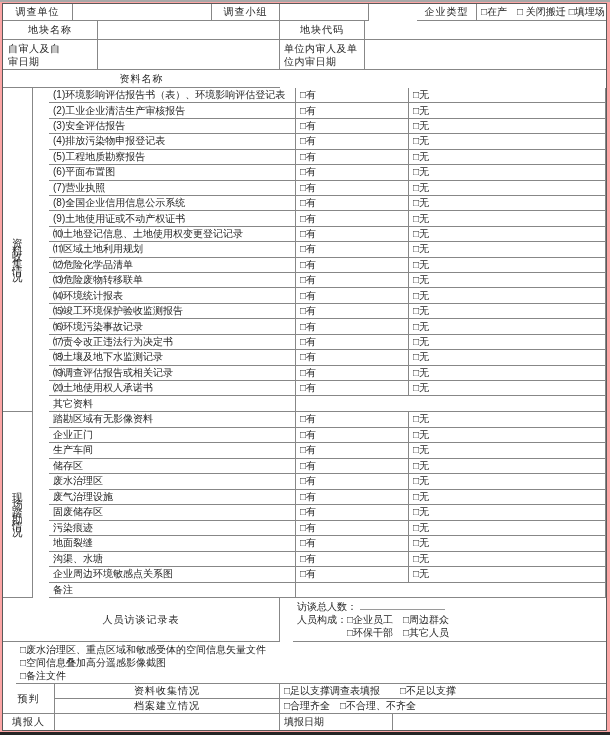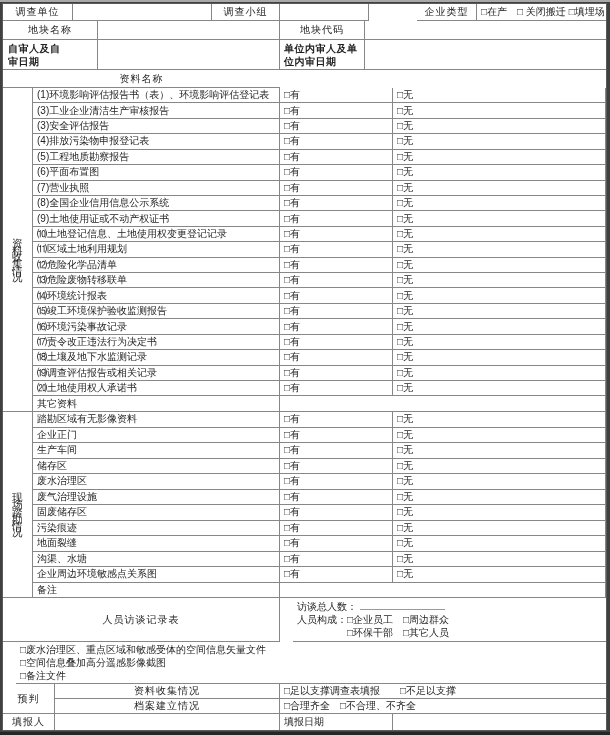--- a/index.html
+++ b/index.html
@@ -1,20 +1,20 @@
 <!DOCTYPE html>
 <html><head>
 <meta charset="utf-8">
 <style>
   * { box-sizing: border-box; margin: 0; padding: 0; }
   html, body { background: #ffffff; }
   .page {
     position: relative;
     width: 610px; height: 735px;
-    background: #404040;
+    background: #fca5a5;
     font-family: "Liberation Sans", "DejaVu Sans", sans-serif;
     color: #1f1f1f;
     overflow: hidden;
   }
   .top-strip { position: absolute; top: 0; left: 0; right: 0; height: 2px; background: #a8a8a8; }
   .bottom-strip { position: absolute; bottom: 0; left: 0; right: 0; height: 3px; background: #252525; }
 
   .form {
     position: absolute; top: 3px; left: 2px;
     width: 605px; height: 728px;
@@ -37,41 +37,41 @@
   .hr1 { height: 17px; }
   .hr2 { height: 19px; }
   .hr3 { height: 30px; }
   .hr4 { height: 18px; }
   .w70 { width: 70px; } .w139 { width: 139px; } .w68 { width: 68px; }
   .w89 { width: 89px; } .w60 { width: 60px; margin-left: 48px; }
   .w95 { width: 95px; } .w182 { width: 182px; } .w85 { width: 85px; }
   .w277 { width: 277px; } .w52 { width: 52px; } .w225 { width: 225px; }
   .w113 { width: 113px; } .flex1 { flex: 1; }
 
-  .wrapcell { white-space: normal; line-height: 1.3; letter-spacing: 0.5px; align-items: center; font-weight: bold; }
+  .wrapcell { white-space: normal; line-height: 1.3; letter-spacing: 0.5px; align-items: center; }
   .wrap-self { padding: 1px 34px 1px 5px; }
   .wrap-int  { padding: 1px 4px; }
 
   .section { display: flex; width: 100%; }
   .sec1 { height: 324px; }
   .sec2 { height: 186px; }
   .side {
     width: 30px;
     border-right: 1px solid #878787;
     border-bottom: 1px solid #878787;
     display: flex; align-items: center; justify-content: center;
   }
   .side-text {
     writing-mode: vertical-rl; text-orientation: upright;
     letter-spacing: 7px; font-size: 10.5px; line-height: 1;
   }
   .rows { flex: 1; display: flex; flex-direction: column; }
   .irow { display: flex; flex: 1; }
   .irow .c { padding: 0 4px; }
-  .irow .name { width: 247px; }
+  .irow .name { width: 247px; margin-left: 16px; }
   .irow .yes { width: 113px; }
   .irow .no { flex: 1; }
   .irow .blank { flex: 1; }
 
   .interview { height: 44px; }
   .spatial { height: 42px; }
   .mlines { flex-direction: column; align-items: flex-start; justify-content: center; line-height: 13px; padding: 2px 4px; margin-left: 13px; }
   .mlines .line { display: block; }
   .indent { padding-left: 50px; }
   .blank-underline {
@@ -131,21 +131,21 @@
       <div class="side">
         <div class="side-text">资料收集情况</div>
       </div>
       <div class="rows" id="rows-1">
           <div class="irow">
             <div class="c name">(1)环境影响评估报告书（表）、环境影响评估登记表</div>
             <div class="c yes">□有</div>
             <div class="c no">□无</div>
           </div>
           <div class="irow">
-            <div class="c name">(3)工业企业清洁生产审核报告</div>
+            <div class="c name">(2)工业企业清洁生产审核报告</div>
             <div class="c yes">□有</div>
             <div class="c no">□无</div>
           </div>
           <div class="irow">
             <div class="c name">(3)安全评估报告</div>
             <div class="c yes">□有</div>
             <div class="c no">□无</div>
           </div>
           <div class="irow">
             <div class="c name">(4)排放污染物申报登记表</div>

